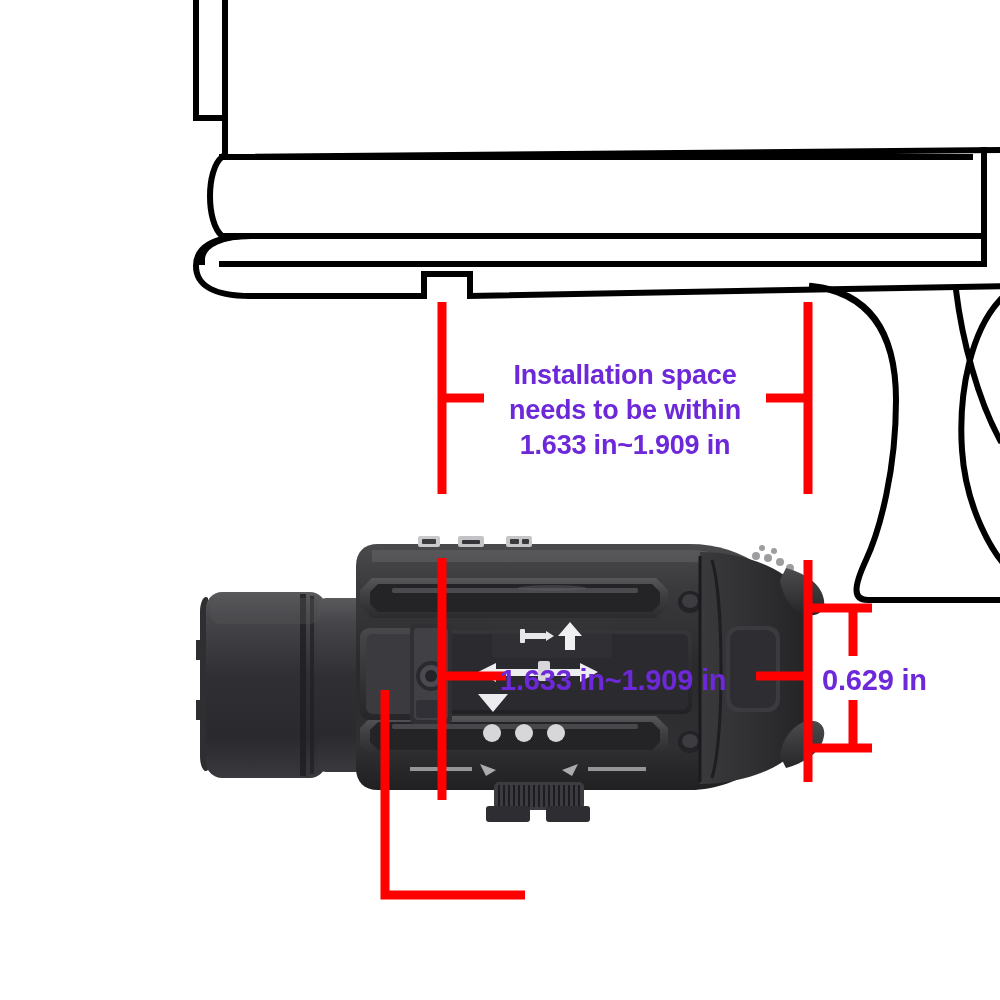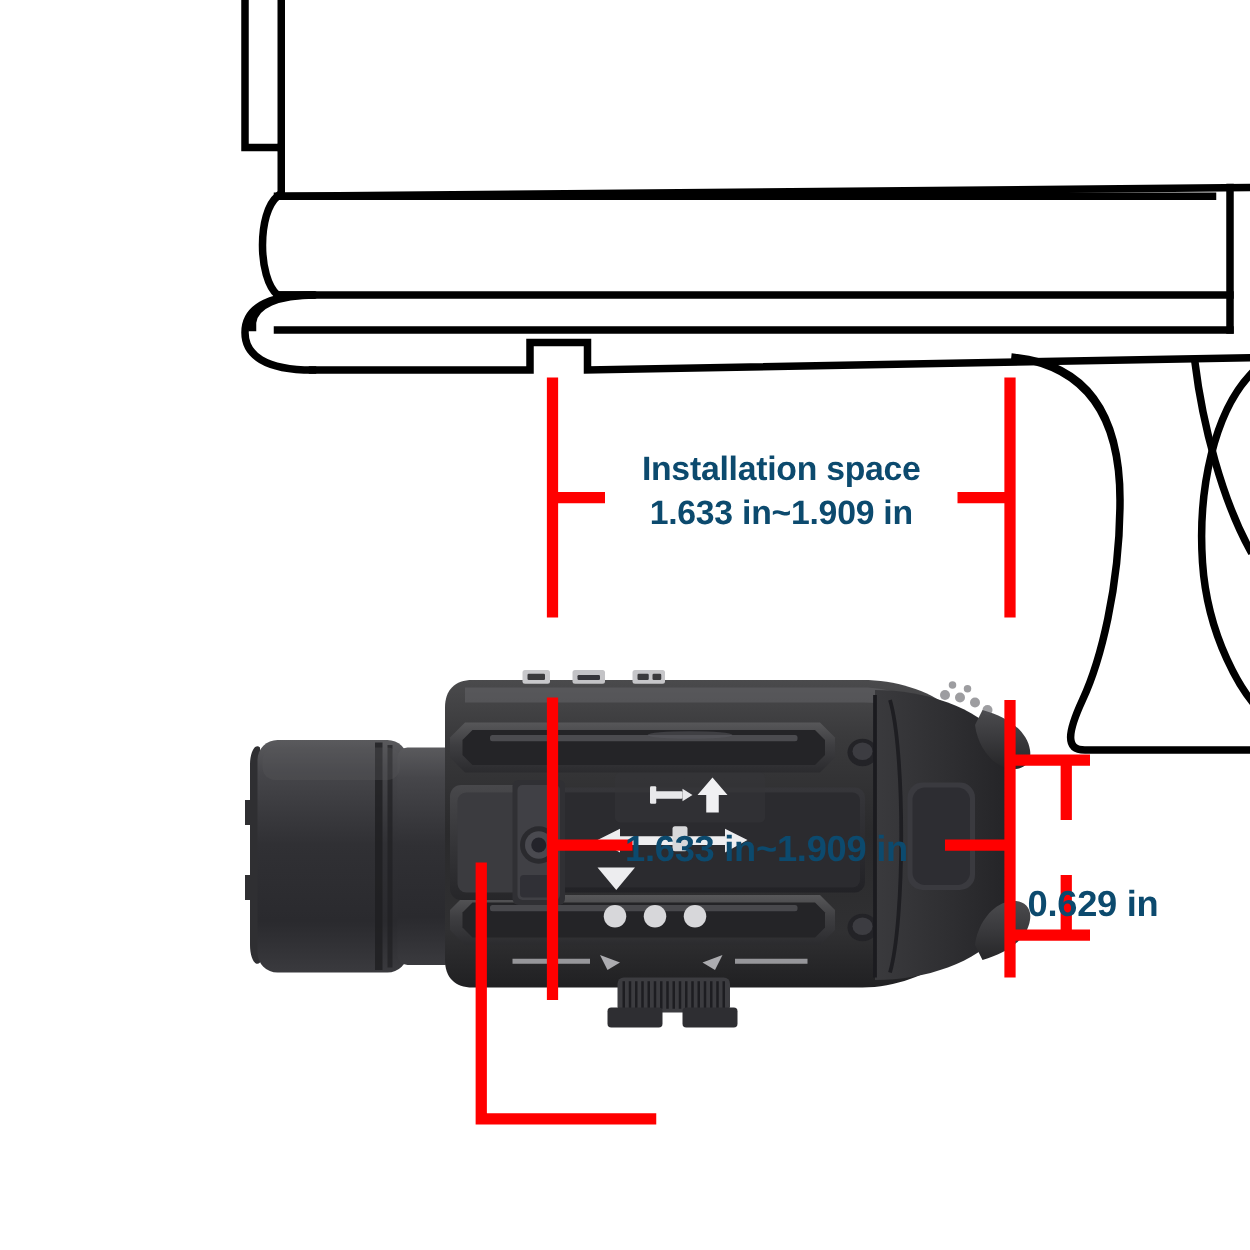--- a/index.html
+++ b/index.html
@@ -19,21 +19,21 @@
   }
   #stage svg.layer {
     position: absolute;
     left: 0;
     top: 0;
     width: 1000px;
     height: 1000px;
   }
   .anno-text {
     position: absolute;
-    color: #0c4a6e;
+    color: #6d28d9;
     font-weight: bold;
     font-family: "Liberation Sans", sans-serif;
     white-space: nowrap;
     line-height: 1.30;
     letter-spacing: -0.2px;
   }
   #install-note {
     left: 470px;
     top: 358px;
     width: 310px;
@@ -42,21 +42,20 @@
   }
   #width-label {
     left: 500px;
     top: 662px;
     font-size: 29px;
   }
   #height-label {
     left: 822px;
     top: 662px;
     font-size: 29px;
-    margin-top: 44px;
   }
   #keyblock-label {
     left: 530px;
     top: 882px;
     font-size: 29px;
   }
 </style>
 </head>
 <body>
 
@@ -337,20 +336,21 @@
       <line x1="853" y1="608" x2="853" y2="656"></line>
 
       <line x1="853" y1="700" x2="853" y2="748"></line>
 
       <polyline points="385,690 385,895 525,895" fill="none"></polyline>
     </g>
   </svg>
 
   <div class="anno-text" id="install-note">
     <div>Installation space</div>
+    <div>needs to be within</div>
     <div>1.633 in~1.909 in</div>
   </div>
 
   <div class="anno-text" id="width-label">1.633 in~1.909 in</div>
 
   <div class="anno-text" id="height-label">0.629 in</div>
 
 
 </div>
 

